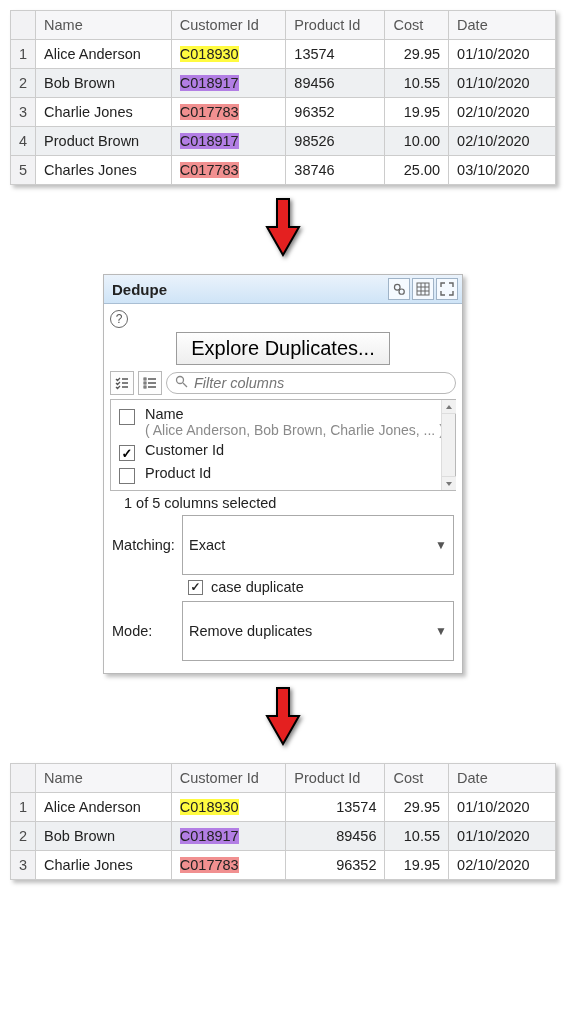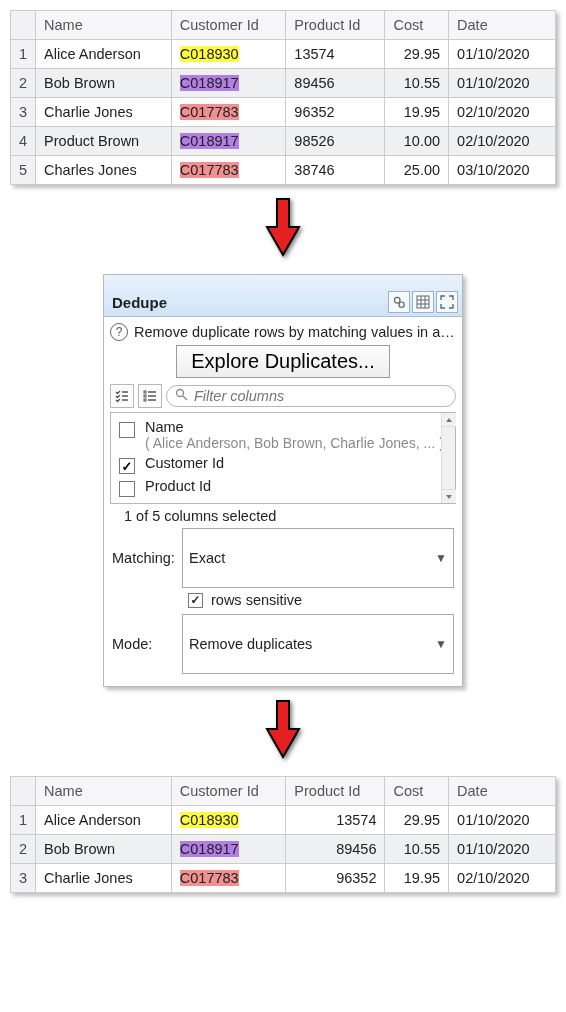--- a/index.html
+++ b/index.html
@@ -58,21 +58,21 @@
     box-shadow: 3px 3px 4px rgba(0,0,0,0.25);
     background: #fff;
   }
   .panel-title {
     display: flex;
     align-items: center;
     background: linear-gradient(#eaf2fb, #cfe4f7);
     border-bottom: 1px solid #a9bed3;
     font-weight: bold;
     font-size: 15px;
-    padding: 16px 4px 3px 8px;
+    padding: 3px 4px 3px 8px;
   }
   .panel-title .spacer { flex: 1; }
   .title-tool {
     width: 22px; height: 22px;
     border: 1px solid #9fb3c7;
     margin-left: 2px;
     background: #f5faff;
     display: flex; align-items: center; justify-content: center;
     font-size: 13px; color: #555;
   }
@@ -237,21 +237,20 @@
     <span class="title-tool">
       <svg width="14" height="14" viewBox="0 0 14 14">
           <path d="M1 5 V1 H5 M9 1 H13 V5 M13 9 V13 H9 M5 13 H1 V9" fill="none" stroke="#666" stroke-width="1.4"></path>
         </svg>
     </span>
   </div>
 
   <div class="panel-body">
     <div class="desc-row">
       <span class="help-ico">?</span>
-      <span class="desc-text">Remove duplicate rows by matching values in al…</span>
     </div>
 
     <button class="explore-btn">Explore Duplicates...</button>
 
     <div class="filter-row">
       <span class="tiny-icon-btn">
         <svg width="16" height="16" viewBox="0 0 16 16">
             <path d="M2 4 l1.5 1.5 L6 3 M2 8 l1.5 1.5 L6 7 M2 12 l1.5 1.5 L6 11" stroke="#555" fill="none" stroke-width="1.3"></path>
             <line x1="8" y1="4" x2="14" y2="4" stroke="#555" stroke-width="1.5"></line>
             <line x1="8" y1="8" x2="14" y2="8" stroke="#555" stroke-width="1.5"></line>
@@ -313,21 +312,21 @@
     <div class="form-row">
       <label>Matching:</label>
       <div class="dropdown">
         <span>Exact</span>
         <span class="dd-caret">▼</span>
       </div>
     </div>
 
     <div class="case-row">
       <span class="case-chk">✓</span>
-      <span>rows sensitive</span>
+      <span>case duplicate</span>
     </div>
 
     <div class="form-row">
       <label>Mode:</label>
       <div class="dropdown">
         <span>Remove duplicates</span>
         <span class="dd-caret">▼</span>
       </div>
     </div>
   </div>

